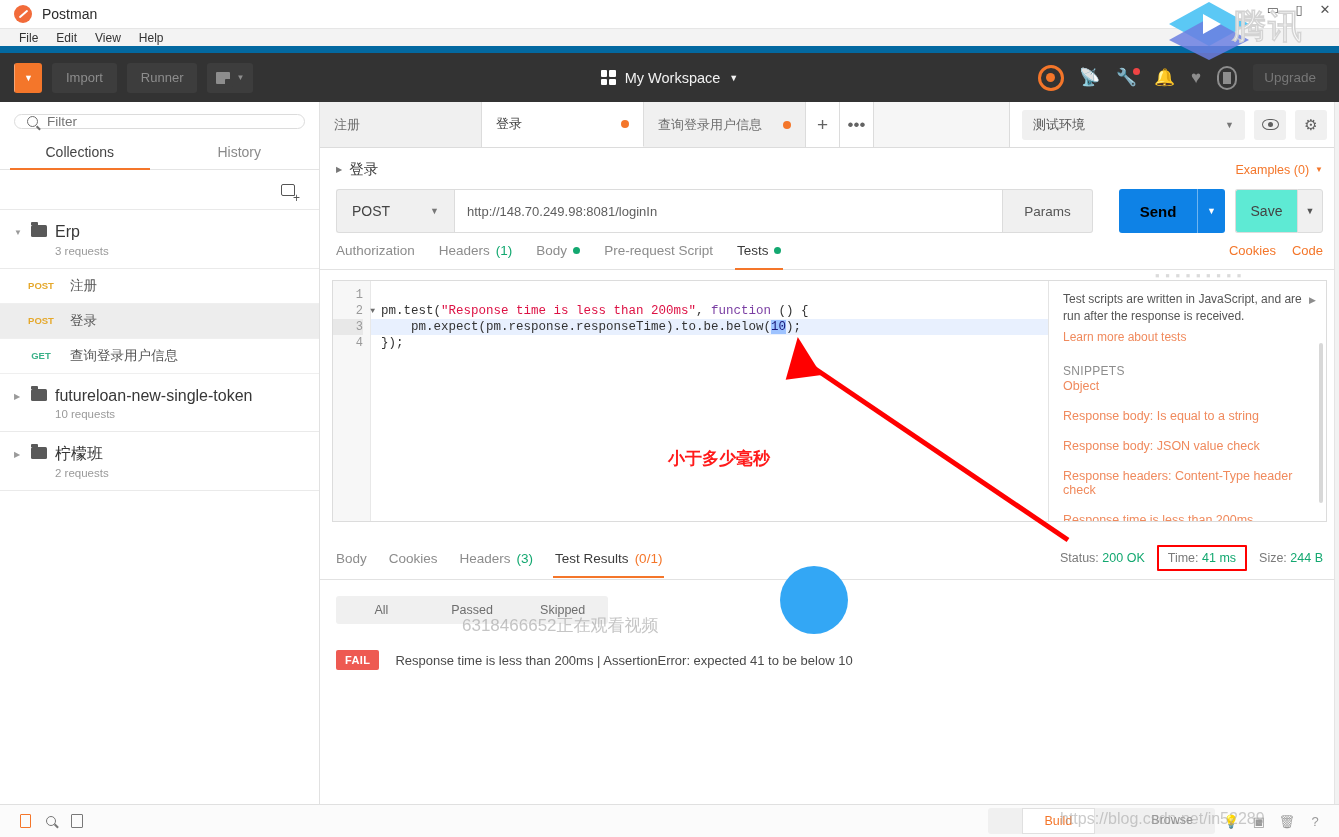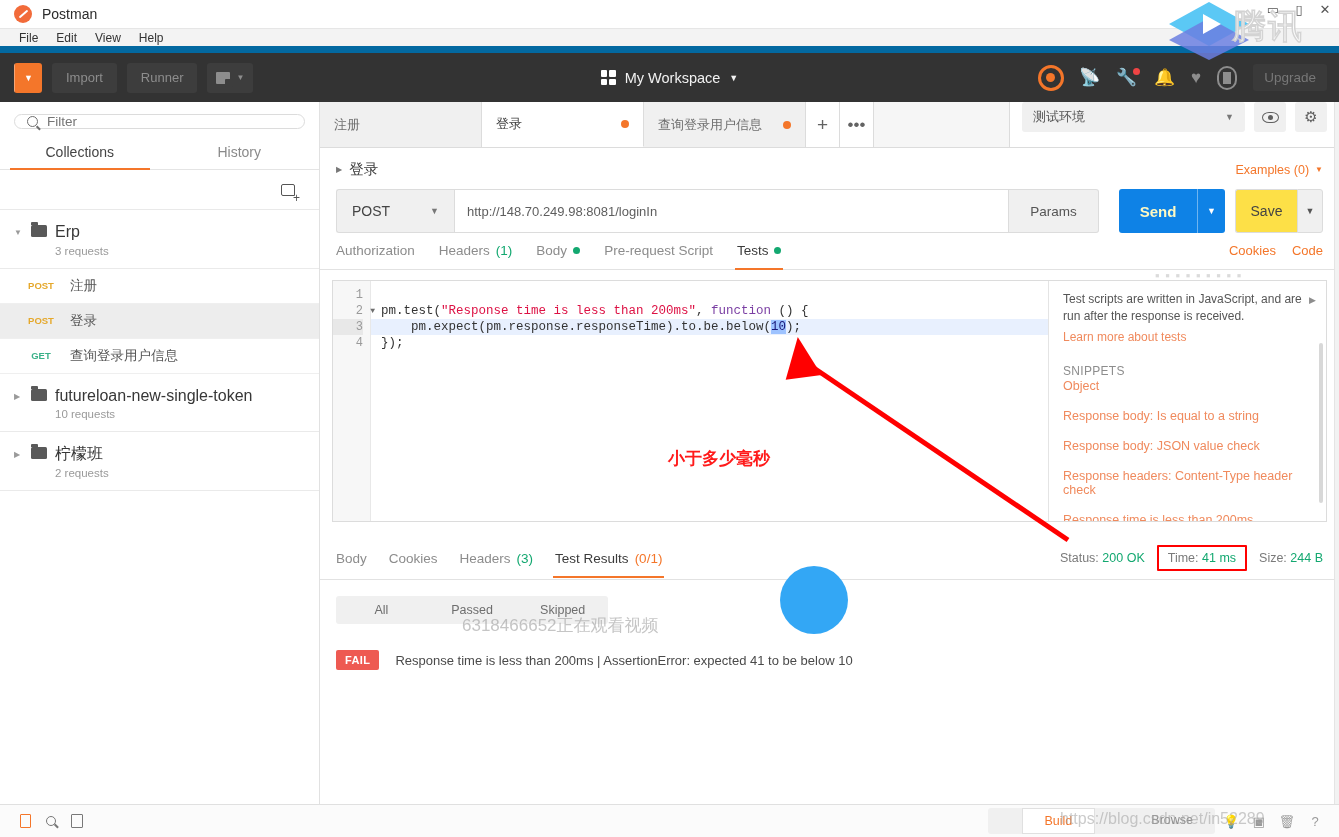--- a/index.html
+++ b/index.html
@@ -197,21 +197,21 @@
     font-size: 19px; color: #636363; border-right: 1px solid #dcdcdc;
     background: #fff; cursor: pointer;
   }
   .tab-more {
     width: 34px; display: flex; align-items: center; justify-content: center;
     font-size: 17px; color: #636363; background: #fff; cursor: pointer;
     border-right: 1px solid #dcdcdc;
   }
   .tabstrip-fill { flex: 1; background: #f6f6f6; }
   .env-zone {
-    width: 330px; display: flex; gap: 9px; padding: 0 12px;
+    width: 330px; display: flex; align-items: center; gap: 9px; padding: 0 12px;
     background: #ffffff; border-left: 1px solid #dcdcdc;
   }
   .env-select {
     flex: 1; height: 30px; background: #f0f0f0; border-radius: 3px;
     display: flex; align-items: center; justify-content: space-between;
     padding: 0 11px; font-size: 13px; color: #555; cursor: pointer;
   }
   .env-btn {
     width: 32px; height: 30px; background: #f0f0f0; border-radius: 3px;
     display: flex; align-items: center; justify-content: center; cursor: pointer;
@@ -241,31 +241,31 @@
   .url-in {
     flex: 1; border: 1px solid #dcdcdc; background: #fff; font-size: 13px; color: #5e5e5e;
     padding: 0 12px; outline: none; font-family: inherit;
   }
   .params-btn {
     width: 90px; background: #f0f0f0; border: 1px solid #dcdcdc; border-left: none;
     display: flex; align-items: center; justify-content: center; font-size: 13.5px;
     color: #555; cursor: pointer; border-radius: 0 3px 3px 0;
   }
   .send-btn {
-    margin-left: 20px; width: 78px; background: #0e82e6; color: #fef9c3; font-size: 15px;
+    margin-left: 26px; width: 78px; background: #0e82e6; color: #000000; font-size: 15px;
     font-weight: bold; display: flex; align-items: center; justify-content: center;
     border-radius: 3px 0 0 3px; cursor: pointer;
   }
   .send-caret {
     width: 28px; background: #0e82e6; color: #fff; border-left: 1px solid rgba(255,255,255,.4);
     display: flex; align-items: center; justify-content: center; font-size: 9px;
     border-radius: 0 3px 3px 0; cursor: pointer;
   }
   .save-btn {
-    margin-left: 10px; width: 62px; background: #fde047; border: 1px solid #dcdcdc;
+    margin-left: 10px; width: 62px; background: #5eead4; border: 1px solid #dcdcdc;
     border-right: none; color: #444; font-size: 14px;
     display: flex; align-items: center; justify-content: center; cursor: pointer;
     border-radius: 3px 0 0 3px;
   }
   .save-caret {
     width: 26px; background: #f0f0f0; border: 1px solid #dcdcdc; color: #555;
     display: flex; align-items: center; justify-content: center; font-size: 9px;
     border-radius: 0 3px 3px 0; cursor: pointer;
   }
 

